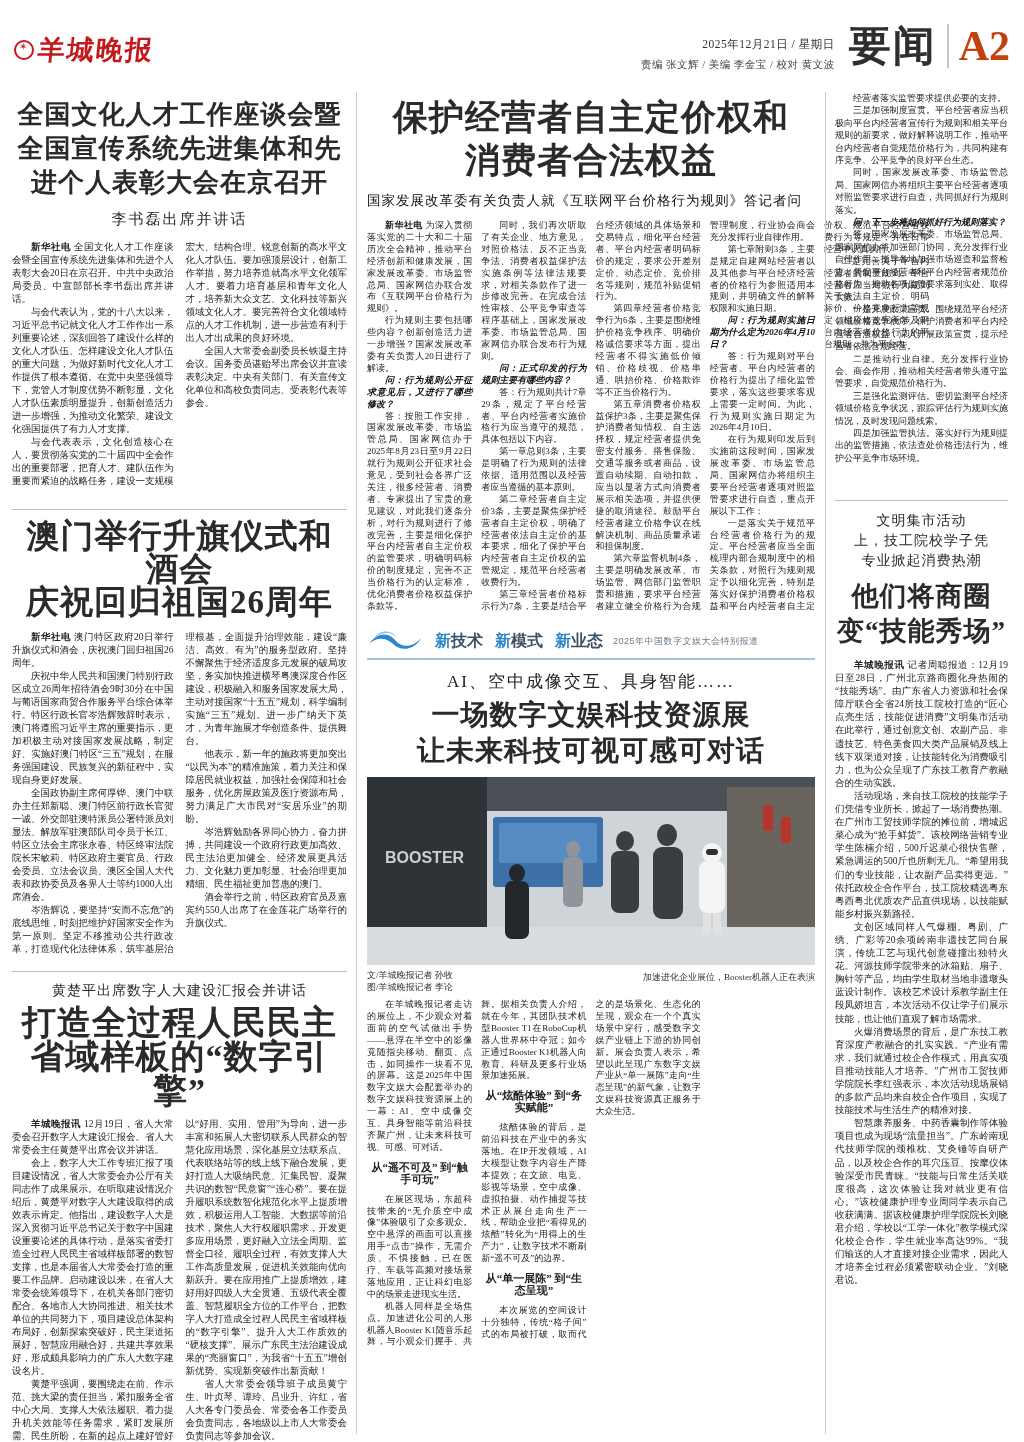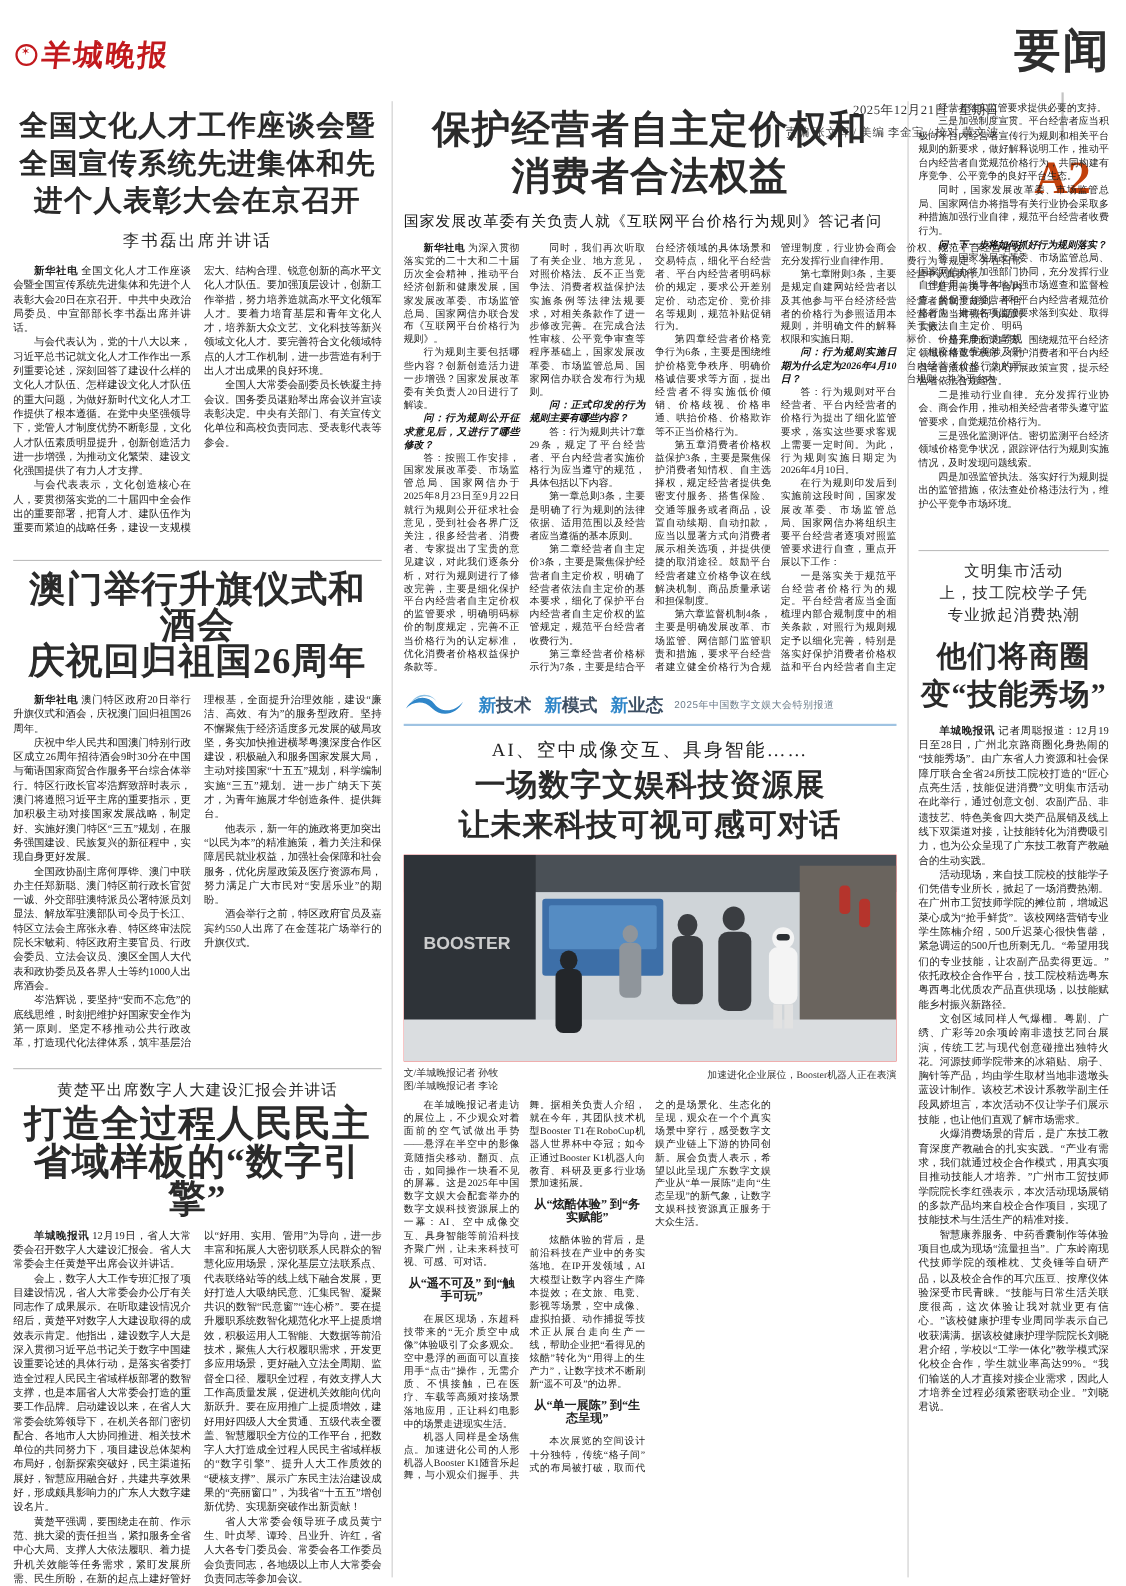--- a/index.html
+++ b/index.html
@@ -12,21 +12,21 @@
   
   .hdr { height:86px; padding:18px 14px 0 14px; display:flex; justify-content:space-between; align-items:flex-start; }
   .masthead { display:flex; align-items:center; gap:4px; margin-top:14px; }
   .masthead .emblem { width:20px; height:20px; border:2px solid #c2191d; border-radius:50%; position:relative; }
   .masthead .emblem::after { content:"✶"; position:absolute; left:3px; top:-1px; font-size:10px; color:#c2191d; }
   .masthead .mh-text { font-size:27px; font-weight:bold; color:#c2191d; transform:skewX(-6deg); letter-spacing:2px; font-family:"Liberation Serif",serif; }
   .hdr-right { display:flex; align-items:center; gap:14px; }
   .hdr-meta { text-align:right; margin-top:16px; }
   .hdr-date { font-size:11.5px; color:#333; letter-spacing:.5px; }
   .hdr-staff { font-size:10.5px; color:#444; margin-top:6px; letter-spacing:.5px; }
-  .hdr-section { display:flex; align-items:center; gap:10px;flex-direction:column; }
+  .hdr-section { display:flex; align-items:center; gap:10px; }
   .sec-name { font-size:42px; font-weight:bold; color:#2e2e2e; letter-spacing:2px; }
   .sec-rule { width:2px; height:44px; background:#c4c4c4; }
   .sec-page { font-size:42px; color:#c2410c; font-weight:bold; }
   
   .page-body { display:flex; padding:6px 10px 0 10px; height:1348px; }
   .vrule { width:1px; background:#cccccc; }
   .col-left   { width:346px; padding:0 9px 0 2px; }
   .col-center { width:468px; padding:0 10px; }
   .col-right  { width:184px; padding:0 2px 0 9px; }
   .hr { border:none; border-top:1px solid #bdbdbd; margin:10px 0; }
@@ -53,21 +53,21 @@
   .lead-body { height:400px; font-size:9px; line-height:11.9px; color:#222; }
   
   .expo { margin-top:8px; }
   .banner { display:flex; align-items:center; gap:10px; border-bottom:2px solid #9fc3e2; padding-bottom:4px; }
   .banner .tags { display:flex; gap:12px; font-size:16px; font-weight:bold; font-family:"Liberation Sans",sans-serif; }
   .banner .tag .xin { color:#2f86c9; }
   .banner .tag .rest { color:#3d4f63; }
   .banner .note { font-size:9px; color:#6b7b8a; font-family:"Liberation Sans",sans-serif; letter-spacing:.5px; }
   .expo-kicker { font-size:17px; text-align:center; margin-top:10px; letter-spacing:2px; color:#222; }
   .expo-head { font-size:28px; line-height:36px; font-weight:bold; text-align:center; letter-spacing:1px; margin-top:4px; }
-  .expo-photo { margin-top:8px; width:100%; height:188px; background:#ef4444; position:relative; overflow:hidden; }
+  .expo-photo { margin-top:8px; width:100%; height:188px; background:#fef9c3; position:relative; overflow:hidden; }
   .expo-meta { display:flex; justify-content:space-between; align-items:flex-start; margin-top:4px; }
   .expo-byline { font-size:9px; line-height:12px; color:#333; }
   .expo-caption { font-size:9px; color:#333; margin-top:2px; }
   .expo-body { height:352px; font-size:9px; line-height:11.9px; margin-top:6px; color:#222; }
   .expo-body h4 { font-size:11px; text-align:center; margin:8px 0; font-weight:bold; break-inside:avoid; }
   
   .rqa-body { height:398px; font-size:9px; line-height:12.4px; color:#222; }
   .mk-kicker { font-size:14px; line-height:20px; text-align:center; letter-spacing:1px; margin-top:6px; }
   .mk-head { font-size:27px; line-height:35px; font-weight:bold; text-align:center; letter-spacing:1px; margin:8px 0 10px 0; }
   .mk-body { font-size:9.5px; line-height:13.1px; color:#222; }
@@ -111,20 +111,21 @@
       <h1 class="a2-head">
         <span>澳门举行升旗仪式和酒会</span><br>
         <span>庆祝回归祖国26周年</span>
       </h1>
       <div class="a2-body body-text cols-2">
           <p><b>新华社电</b> 澳门特区政府20日举行升旗仪式和酒会，庆祝澳门回归祖国26周年。</p>
           <p>庆祝中华人民共和国澳门特别行政区成立26周年招待酒会9时30分在中国与葡语国家商贸合作服务平台综合体举行。特区行政长官岑浩辉致辞时表示，澳门将遵照习近平主席的重要指示，更加积极主动对接国家发展战略，制定好、实施好澳门特区“三五”规划，在服务强国建设、民族复兴的新征程中，实现自身更好发展。</p>
           <p>全国政协副主席何厚铧、澳门中联办主任郑新聪、澳门特区前行政长官贺一诚、外交部驻澳特派员公署特派员刘显法、解放军驻澳部队司令员于长江、特区立法会主席张永春、特区终审法院院长宋敏莉、特区政府主要官员、行政会委员、立法会议员、澳区全国人大代表和政协委员及各界人士等约1000人出席酒会。</p>
           <p>岑浩辉说，要坚持“安而不忘危”的底线思维，时刻把维护好国家安全作为第一原则。坚定不移推动公共行政改革，打造现代化法律体系，筑牢基层治理根基，全面提升治理效能，建设“廉洁、高效、有为”的服务型政府。坚持不懈聚焦于经济适度多元发展的破局攻坚，务实加快推进横琴粤澳深度合作区建设，积极融入和服务国家发展大局，主动对接国家“十五五”规划，科学编制实施“三五”规划。进一步广纳天下英才，为青年施展才华创造条件、提供舞台。</p>
           <p>他表示，新一年的施政将更加突出“以民为本”的精准施策，着力关注和保障居民就业权益，加强社会保障和社会服务，优化房屋政策及医疗资源布局，努力满足广大市民对“安居乐业”的期盼。</p>
+          <p>岑浩辉勉励各界同心协力，奋力拼搏，共同建设一个政府行政更加高效、民主法治更加健全、经济发展更具活力、文化魅力更加彰显、社会治理更加精细、民生福祉更加普惠的澳门。</p>
           <p>酒会举行之前，特区政府官员及嘉宾约550人出席了在金莲花广场举行的升旗仪式。</p>
         </div>
     </article>
     <hr class="hr">
     <article>
       <div class="a3-kicker">黄楚平出席数字人大建设汇报会并讲话</div>
       <h1 class="a3-head">
         <span>打造全过程人民民主</span><br>
         <span>省域样板的“数字引擎”</span>
       </h1>
@@ -255,21 +256,21 @@
       </div>
     </section>
   </div>
 
   <div class="vrule"></div>
 
   <div class="col-right">
     <div class="rqa-body body-text">
         <p>经营者落实监管要求提供必要的支持。</p>
         <p>三是加强制度宣贯。平台经营者应当积极向平台内经营者宣传行为规则和相关平台规则的新要求，做好解释说明工作，推动平台内经营者自觉规范价格行为，共同构建有序竞争、公平竞争的良好平台生态。</p>
-        <p>同时，国家发展改革委、市场监管总局、国家网信办将指导有关行业协会采取多种措施加强行业自律，规范平台经营者收费行为。</p>
+        <p>同时，国家发展改革委、市场监管总局、国家网信办将组织主要平台经营者逐项对照监管要求进行自查，共同抓好行为规则落实。</p>
         <p class="q">问：下一步将如何抓好行为规则落实？</p>
         <p>答：国家发展改革委、市场监管总局、国家网信办将加强部门协同，充分发挥行业自律作用，指导各地加强市场巡查和监督检查，督促平台经营者和平台内经营者规范价格行为，推动各项监管要求落到实处、取得实效。</p>
         <p>一是开展政策宣贯。围绕规范平台经济领域价格竞争秩序、保护消费者和平台内经营者合法权益，深入开展政策宣贯，提示经营者依法合规经营。</p>
         <p>二是推动行业自律。充分发挥行业协会、商会作用，推动相关经营者带头遵守监管要求，自觉规范价格行为。</p>
         <p>三是强化监测评估。密切监测平台经济领域价格竞争状况，跟踪评估行为规则实施情况，及时发现问题线索。</p>
         <p>四是加强监管执法。落实好行为规则提出的监管措施，依法查处价格违法行为，维护公平竞争市场环境。</p>
       </div>
     <hr class="hr">
     <article>
       <div class="mk-kicker">

